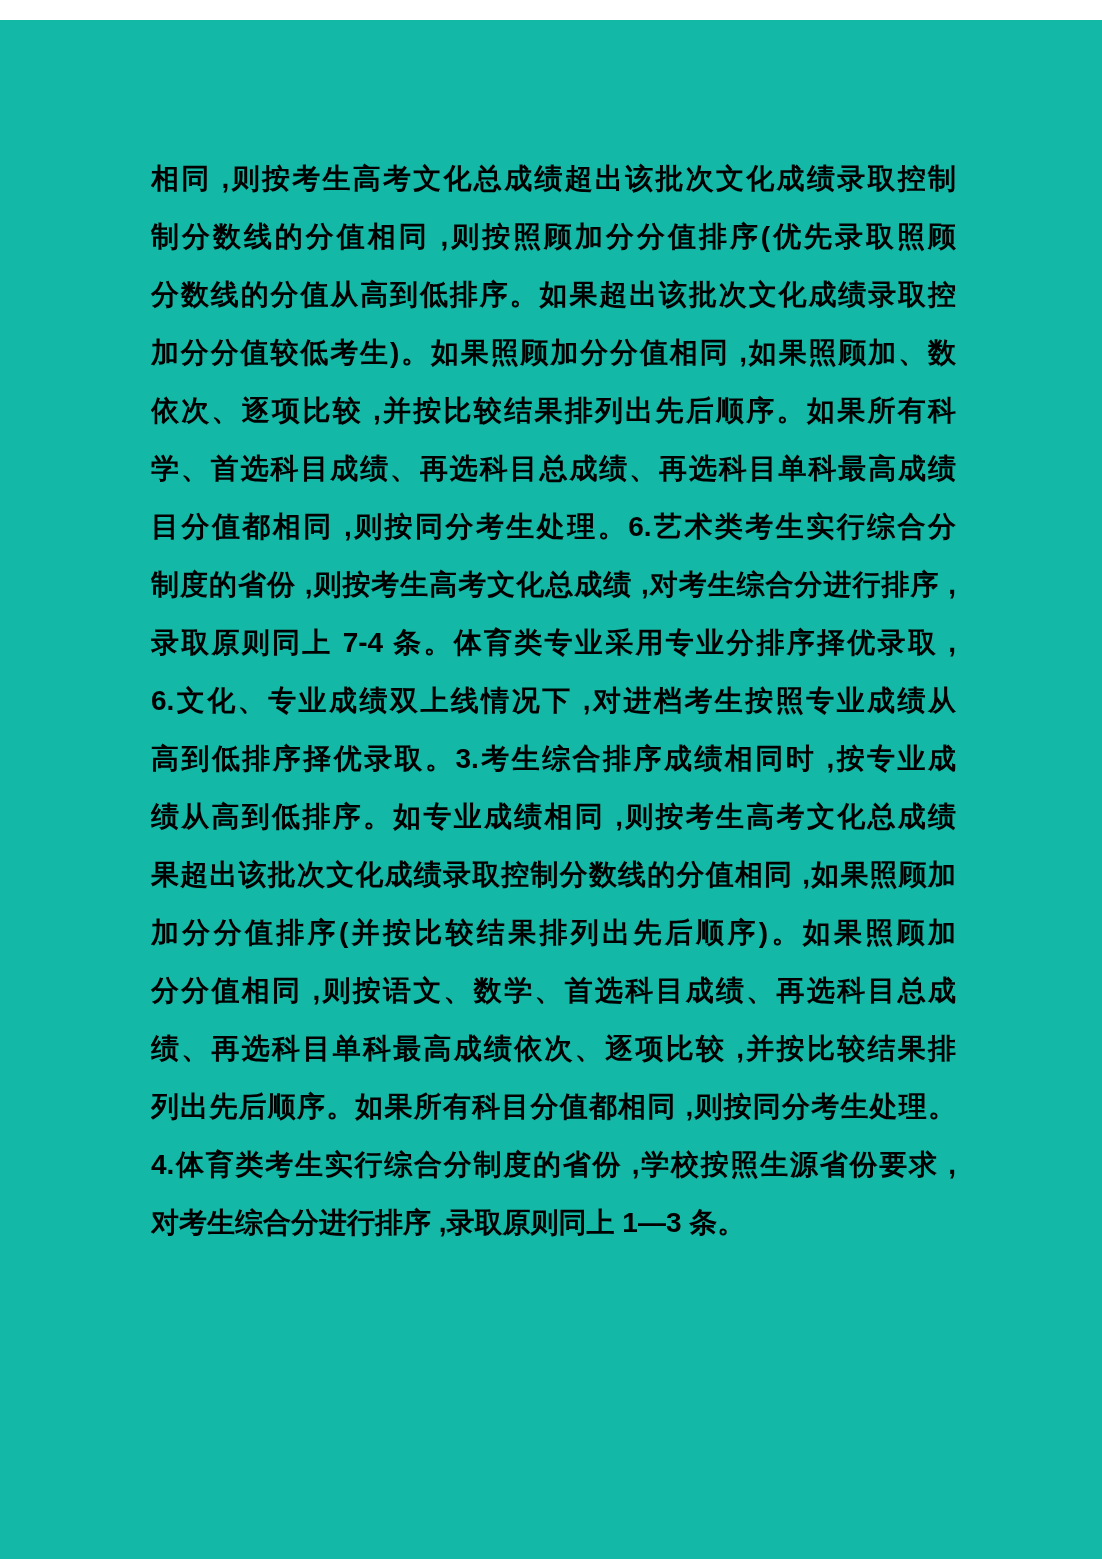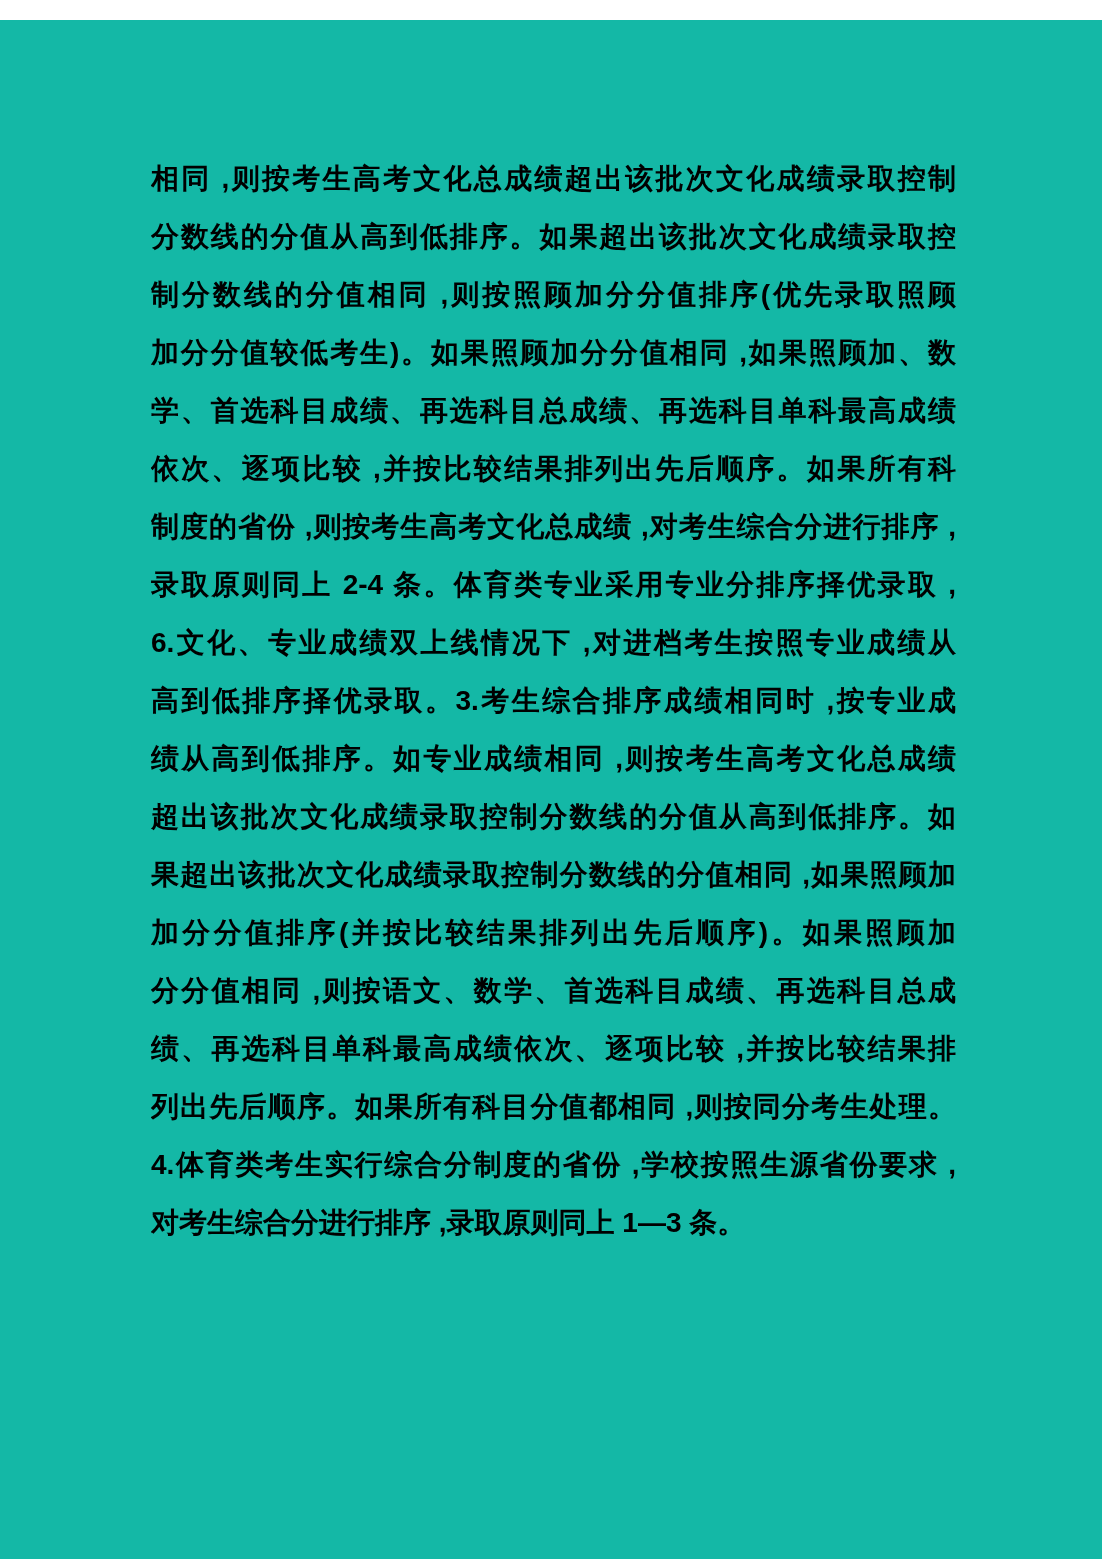--- a/index.html
+++ b/index.html
@@ -37,31 +37,31 @@
     text-align-last: left;
     -moz-text-align-last: left;
   }
 </style>
 </head>
 <body>
 
 <div class="page">
   <div class="text-block">
     <div class="line">相同 ,则按考生高考文化总成绩超出该批次文化成绩录取控制</div>
+    <div class="line">制分数线的分值相同 ,则按照顾加分分值排序(优先录取照顾</div>
     <div class="line">分数线的分值从高到低排序。如果超出该批次文化成绩录取控</div>
-    <div class="line">制分数线的分值相同 ,则按照顾加分分值排序(优先录取照顾</div>
     <div class="line">加分分值较低考生)。如果照顾加分分值相同 ,如果照顾加、数</div>
+    <div class="line">依次、逐项比较 ,并按比较结果排列出先后顺序。如果所有科</div>
     <div class="line">学、首选科目成绩、再选科目总成绩、再选科目单科最高成绩</div>
-    <div class="line">依次、逐项比较 ,并按比较结果排列出先后顺序。如果所有科</div>
+    <div class="line">目分值都相同 ,则按同分考生处理。6.艺术类考生实行综合分</div>
     <div class="line">制度的省份 ,则按考生高考文化总成绩 ,对考生综合分进行排序 ,</div>
-    <div class="line">录取原则同上 2-4 条。体育类专业采用专业分排序择优录取 ,</div>
+    <div class="line">录取原则同上 7-4 条。体育类专业采用专业分排序择优录取 ,</div>
     <div class="line">6.文化、专业成绩双上线情况下 ,对进档考生按照专业成绩从</div>
     <div class="line">高到低排序择优录取。3.考生综合排序成绩相同时 ,按专业成</div>
     <div class="line">绩从高到低排序。如专业成绩相同 ,则按考生高考文化总成绩</div>
-    <div class="line">超出该批次文化成绩录取控制分数线的分值从高到低排序。如</div>
     <div class="line">果超出该批次文化成绩录取控制分数线的分值相同 ,如果照顾加</div>
     <div class="line">加分分值排序(并按比较结果排列出先后顺序)。如果照顾加</div>
     <div class="line">分分值相同 ,则按语文、数学、首选科目成绩、再选科目总成</div>
     <div class="line">绩、再选科目单科最高成绩依次、逐项比较 ,并按比较结果排</div>
     <div class="line">列出先后顺序。如果所有科目分值都相同 ,则按同分考生处理。</div>
     <div class="line">4.体育类考生实行综合分制度的省份 ,学校按照生源省份要求 ,</div>
     <div class="line last">对考生综合分进行排序 ,录取原则同上 1—3 条。</div>
   </div>
 </div>
 

